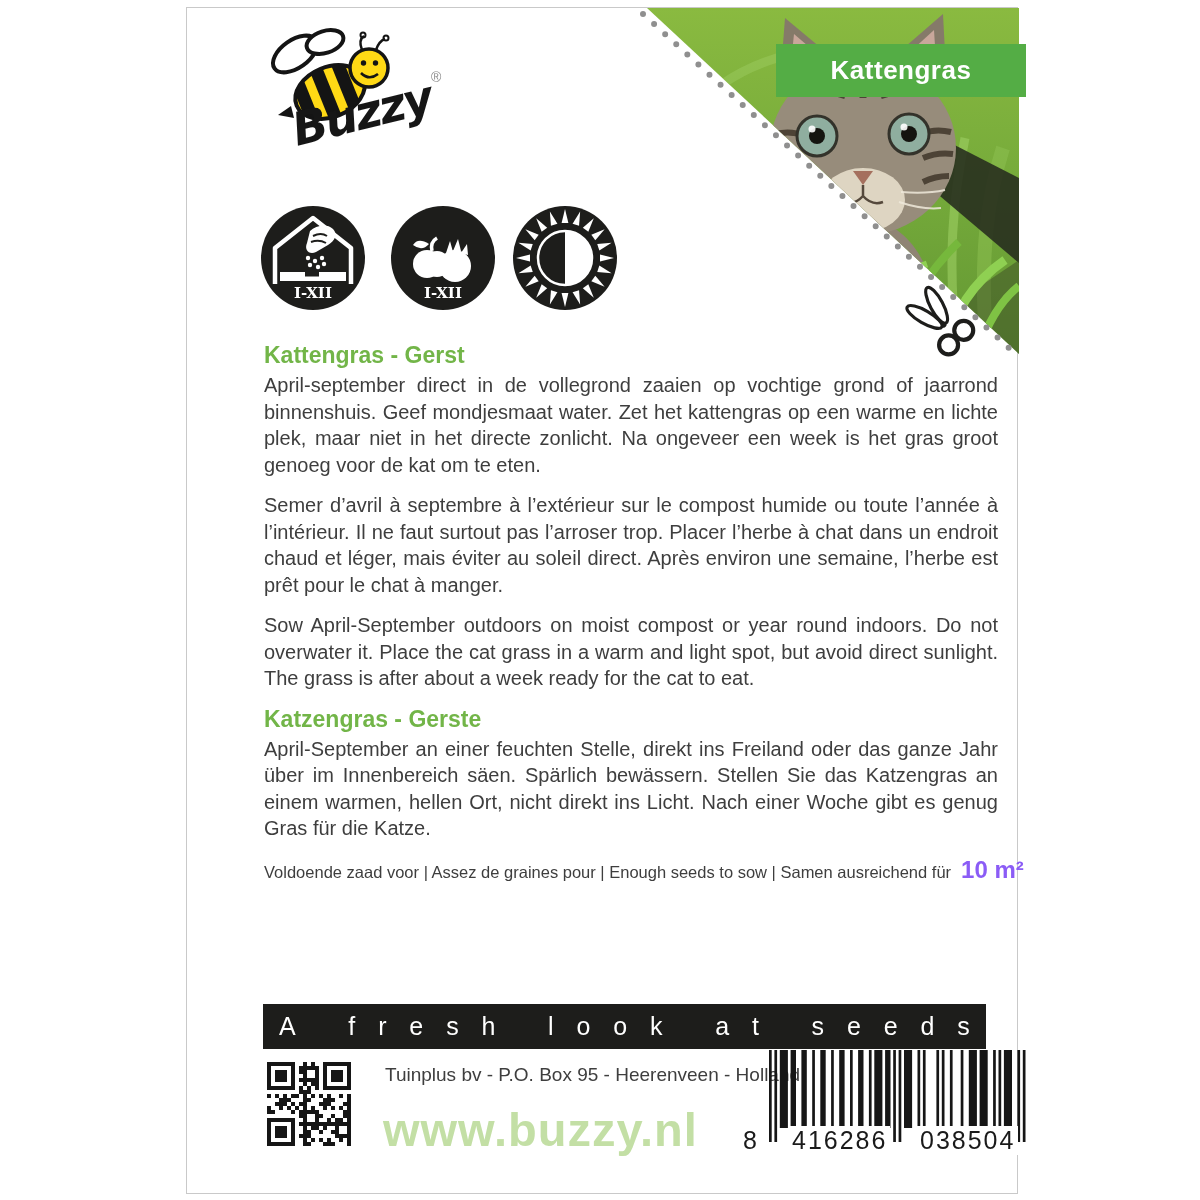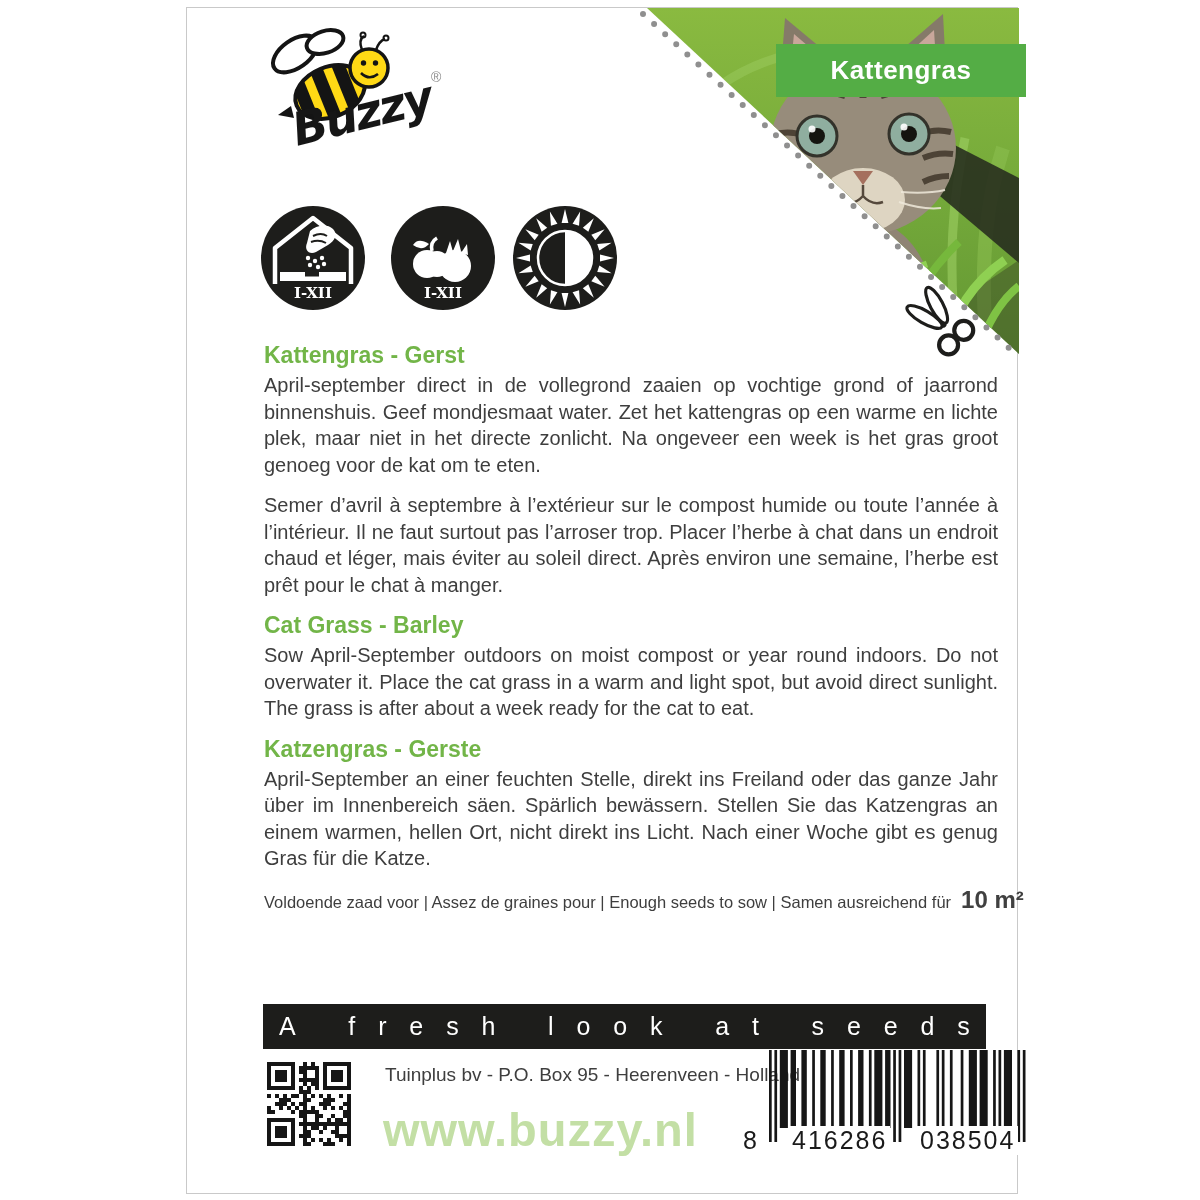--- a/index.html
+++ b/index.html
@@ -24,21 +24,21 @@
   .icons-row svg{display:block;}
   .icon2m{margin-left:26px;}
   .icon3m{margin-left:18px;}
 
   .textcol{position:absolute;left:77px;top:334px;width:734px;}
   .sec-h{margin:0 0 3px 0;font-size:23px;line-height:27px;font-weight:bold;color:#72b548;}
   .sec-p{margin:0 0 14px 0;font-size:20px;line-height:26.5px;color:#3e3e3e;text-align:justify;}
   .annual{margin:13px 0 9px 0;font-size:24px;line-height:30px;font-weight:bold;color:#72b548;}
   .seedsline{display:flex;justify-content:space-between;align-items:baseline;
              font-size:16.5px;color:#3e3e3e;white-space:nowrap;}
-  .seedsline .area{color:#404040;font-weight:bold;font-size:24px;margin-left:10px;}
+  .seedsline .area{color:#8b5cf6;font-weight:bold;font-size:24px;margin-left:10px;}
 
   .blackbar{position:absolute;left:76px;top:996px;width:723px;height:45px;
             background:#1d1d1b;color:#fff;font-size:25px;
             display:flex;align-items:center;padding:0 16px;box-sizing:border-box;}
   .blackbar .tag{flex:1;display:flex;justify-content:space-between;}
   .blackbar .tag span{display:inline-block;}
 
   .qr{position:absolute;left:76px;top:1050px;width:92px;height:92px;background:#fff;}
   .qr i{position:absolute;width:4px;height:4px;background:#161616;}
 
@@ -207,21 +207,20 @@
         </g>
       <circle cx="52" cy="52" r="27" fill="none" stroke="#fff" stroke-width="2.5"></circle>
       <path d="M52,25 A27,27 0 0 1 52,79 Z" fill="#fff"></path>
     </svg>
   </div>
 
   <div class="textcol">
     <h3 class="sec-h">Kattengras - Gerst</h3>
     <p class="sec-p">April-september direct in de vollegrond zaaien op vochtige grond of jaarrond binnenshuis. Geef mondjesmaat water. Zet het kattengras op een warme en lichte plek, maar niet in het directe zonlicht. Na ongeveer een week is het gras groot genoeg voor de kat om te eten.</p>
     <p class="sec-p">Semer d’avril à septembre à l’extérieur sur le compost humide ou toute l’année à l’intérieur. Il ne faut surtout pas l’arroser trop. Placer l’herbe à chat dans un endroit chaud et léger, mais éviter au soleil direct. Après environ une semaine, l’herbe est prêt pour le chat à manger.</p>
-    <h3 class="sec-h">Cat Grass - Barley</h3>
     <p class="sec-p">Sow April-September outdoors on moist compost or year round indoors. Do not overwater it. Place the cat grass in a warm and light spot, but avoid direct sunlight. The grass is after about a week ready for the cat to eat.</p>
     <h3 class="sec-h">Katzengras - Gerste</h3>
     <p class="sec-p">April-September an einer feuchten Stelle, direkt ins Freiland oder das ganze Jahr über im Innenbereich säen. Spärlich bewässern. Stellen Sie das Katzengras an einem warmen, hellen Ort, nicht direkt ins Licht. Nach einer Woche gibt es genug Gras für die Katze.</p>
 
 
     <div class="seedsline">
       <span>Voldoende zaad voor | Assez de graines pour | Enough seeds to sow | Samen ausreichend für</span>
       <span class="area">10 m²</span>
     </div>
   </div>

